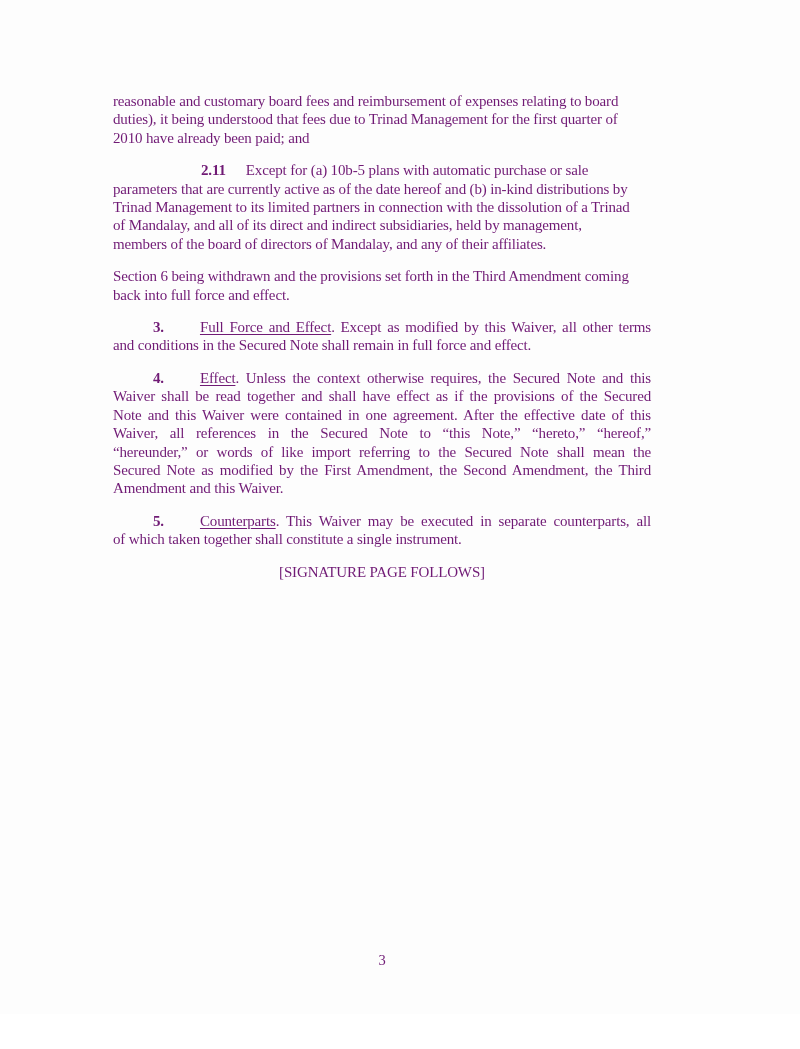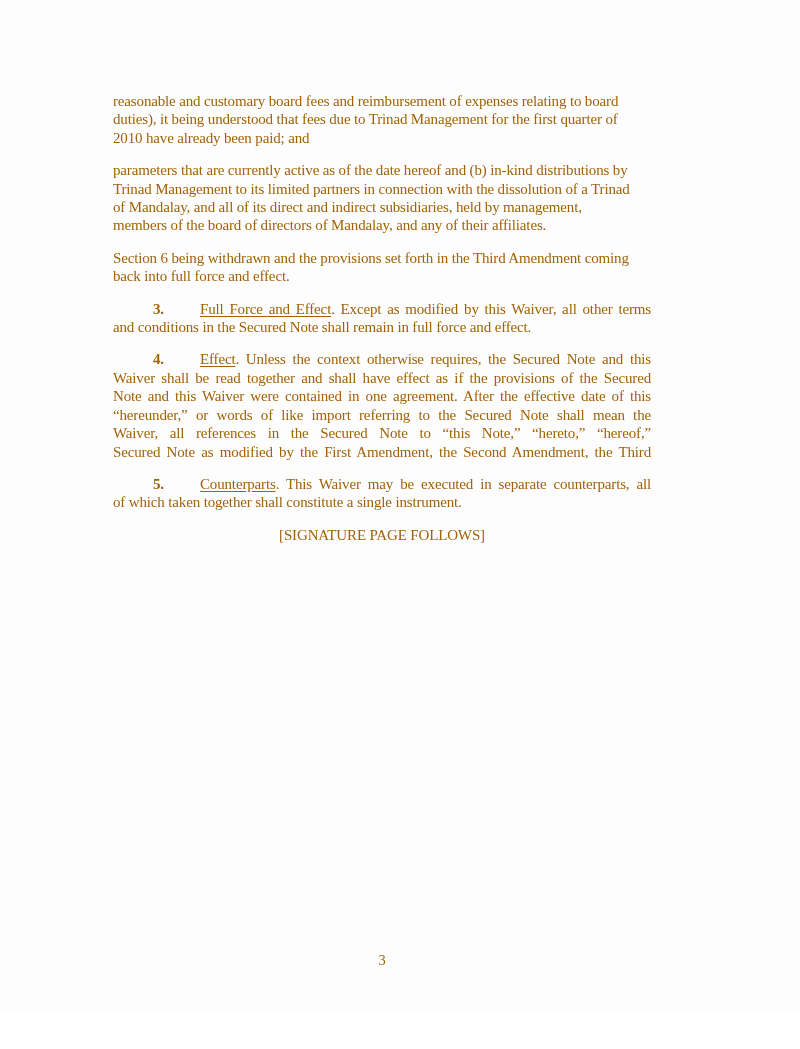--- a/index.html
+++ b/index.html
@@ -3,21 +3,21 @@
 <meta charset="utf-8">
 <style>
   * { margin: 0; padding: 0; box-sizing: border-box; }
   html, body { background: #ffffff; }
   .page {
     position: relative;
     width: 800px;
     height: 1014px;
     background: #fdfdfd;
     font-family: "Liberation Serif", "DejaVu Serif", serif;
-    color: #a16207;
+    color: #701a75;
     overflow: hidden;
     padding-left: 25px;
   }
   .content {
     position: absolute;
     left: 113px;
     top: 92px;
     width: 538px;
   }
   .para { margin: 0 0 14px 0; }
@@ -56,40 +56,42 @@
 
 <div class="page">
   <div class="content">
 
     <div class="para">
         <div class="line"><span>reasonable and customary board fees and reimbursement of expenses relating to board</span></div>
         <div class="line">duties), it being understood that fees due to Trinad Management for the first quarter of</div>
         <div class="line">2010 have already been paid; and</div>
       </div>
       <div class="para">
+        <div class="line" style="text-indent: 88px;"><span class="num">2.11</span><span class="tab" style="width: 20px;"></span><span>Except for (a) 10b-5 plans with automatic purchase or sale</span></div>
         <div class="line">parameters that are currently active as of the date hereof and (b) in-kind distributions by</div>
         <div class="line">Trinad Management to its limited partners in connection with the dissolution of a Trinad</div>
         <div class="line">of Mandalay, and all of its direct and indirect subsidiaries, held by management,</div>
         <div class="line">members of the board of directors of Mandalay, and any of their affiliates.</div>
       </div>
       <div class="para">
         <div class="line">Section 6 being withdrawn and the provisions set forth in the Third Amendment coming</div>
         <div class="line">back into full force and effect.</div>
       </div>
       <div class="para">
         <div class="line jl" style="text-indent: 40px;"><span class="num">3.</span><span class="tab" style="width: 36px;"></span><span class="hd">Full Force and Effect</span><span>. Except as modified by this Waiver, all other terms</span></div>
         <div class="line">and conditions in the Secured Note shall remain in full force and effect.</div>
       </div>
       <div class="para">
         <div class="line jl" style="text-indent: 40px;"><span class="num">4.</span><span class="tab" style="width: 36px;"></span><span class="hd">Effect</span><span>. Unless the context otherwise requires, the Secured Note and this</span></div>
         <div class="line jl">Waiver shall be read together and shall have effect as if the provisions of the Secured</div>
         <div class="line jl">Note and this Waiver were contained in one agreement. After the effective date of this</div>
+        <div class="line jl">Waiver, all references in the Secured Note to “this Note,” “hereto,” “hereof,”</div>
         <div class="line jl">“hereunder,” or words of like import referring to the Secured Note shall mean the</div>
-        <div class="line jl">Waiver, all references in the Secured Note to “this Note,” “hereto,” “hereof,”</div>
         <div class="line jl">Secured Note as modified by the First Amendment, the Second Amendment, the Third</div>
+        <div class="line">Amendment and this Waiver.</div>
       </div>
       <div class="para">
         <div class="line jl" style="text-indent: 40px;"><span class="num">5.</span><span class="tab" style="width: 36px;"></span><span class="hd">Counterparts</span><span>. This Waiver may be executed in separate counterparts, all</span></div>
         <div class="line">of which taken together shall constitute a single instrument.</div>
       </div>
       <div class="sig-line">[SIGNATURE PAGE FOLLOWS]</div>
   </div>
   <div class="page-number">3</div>
 </div>
 

